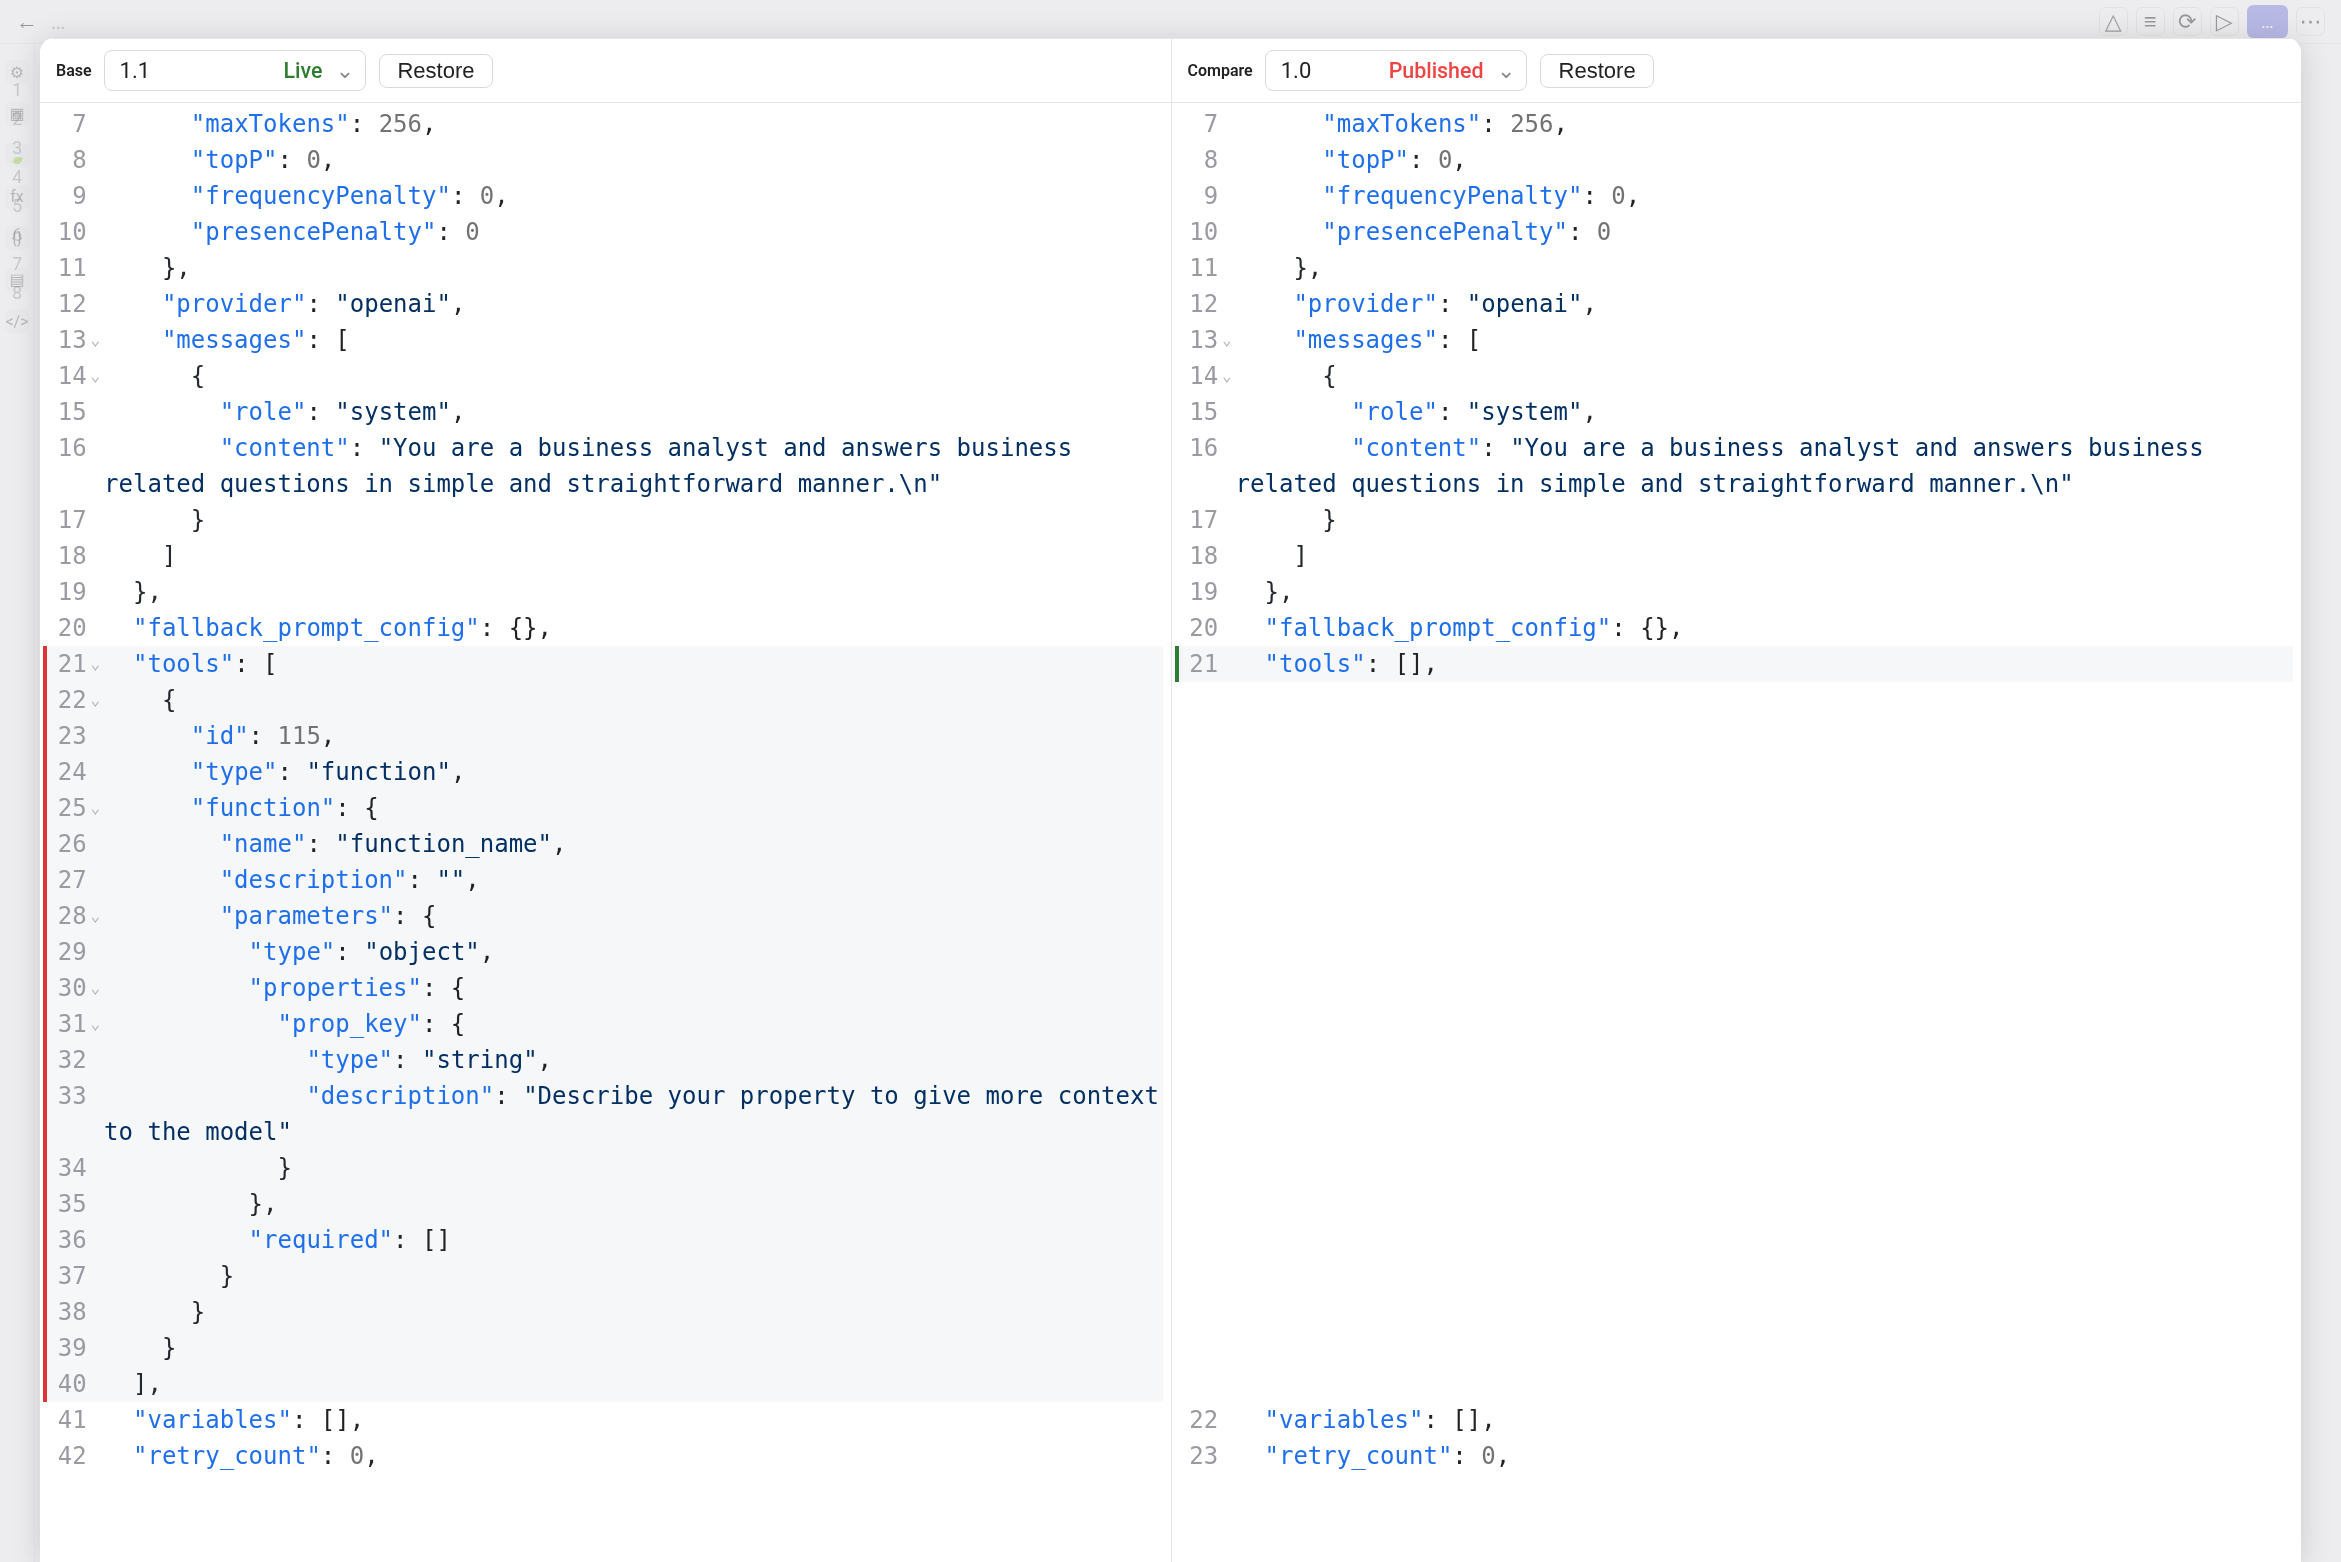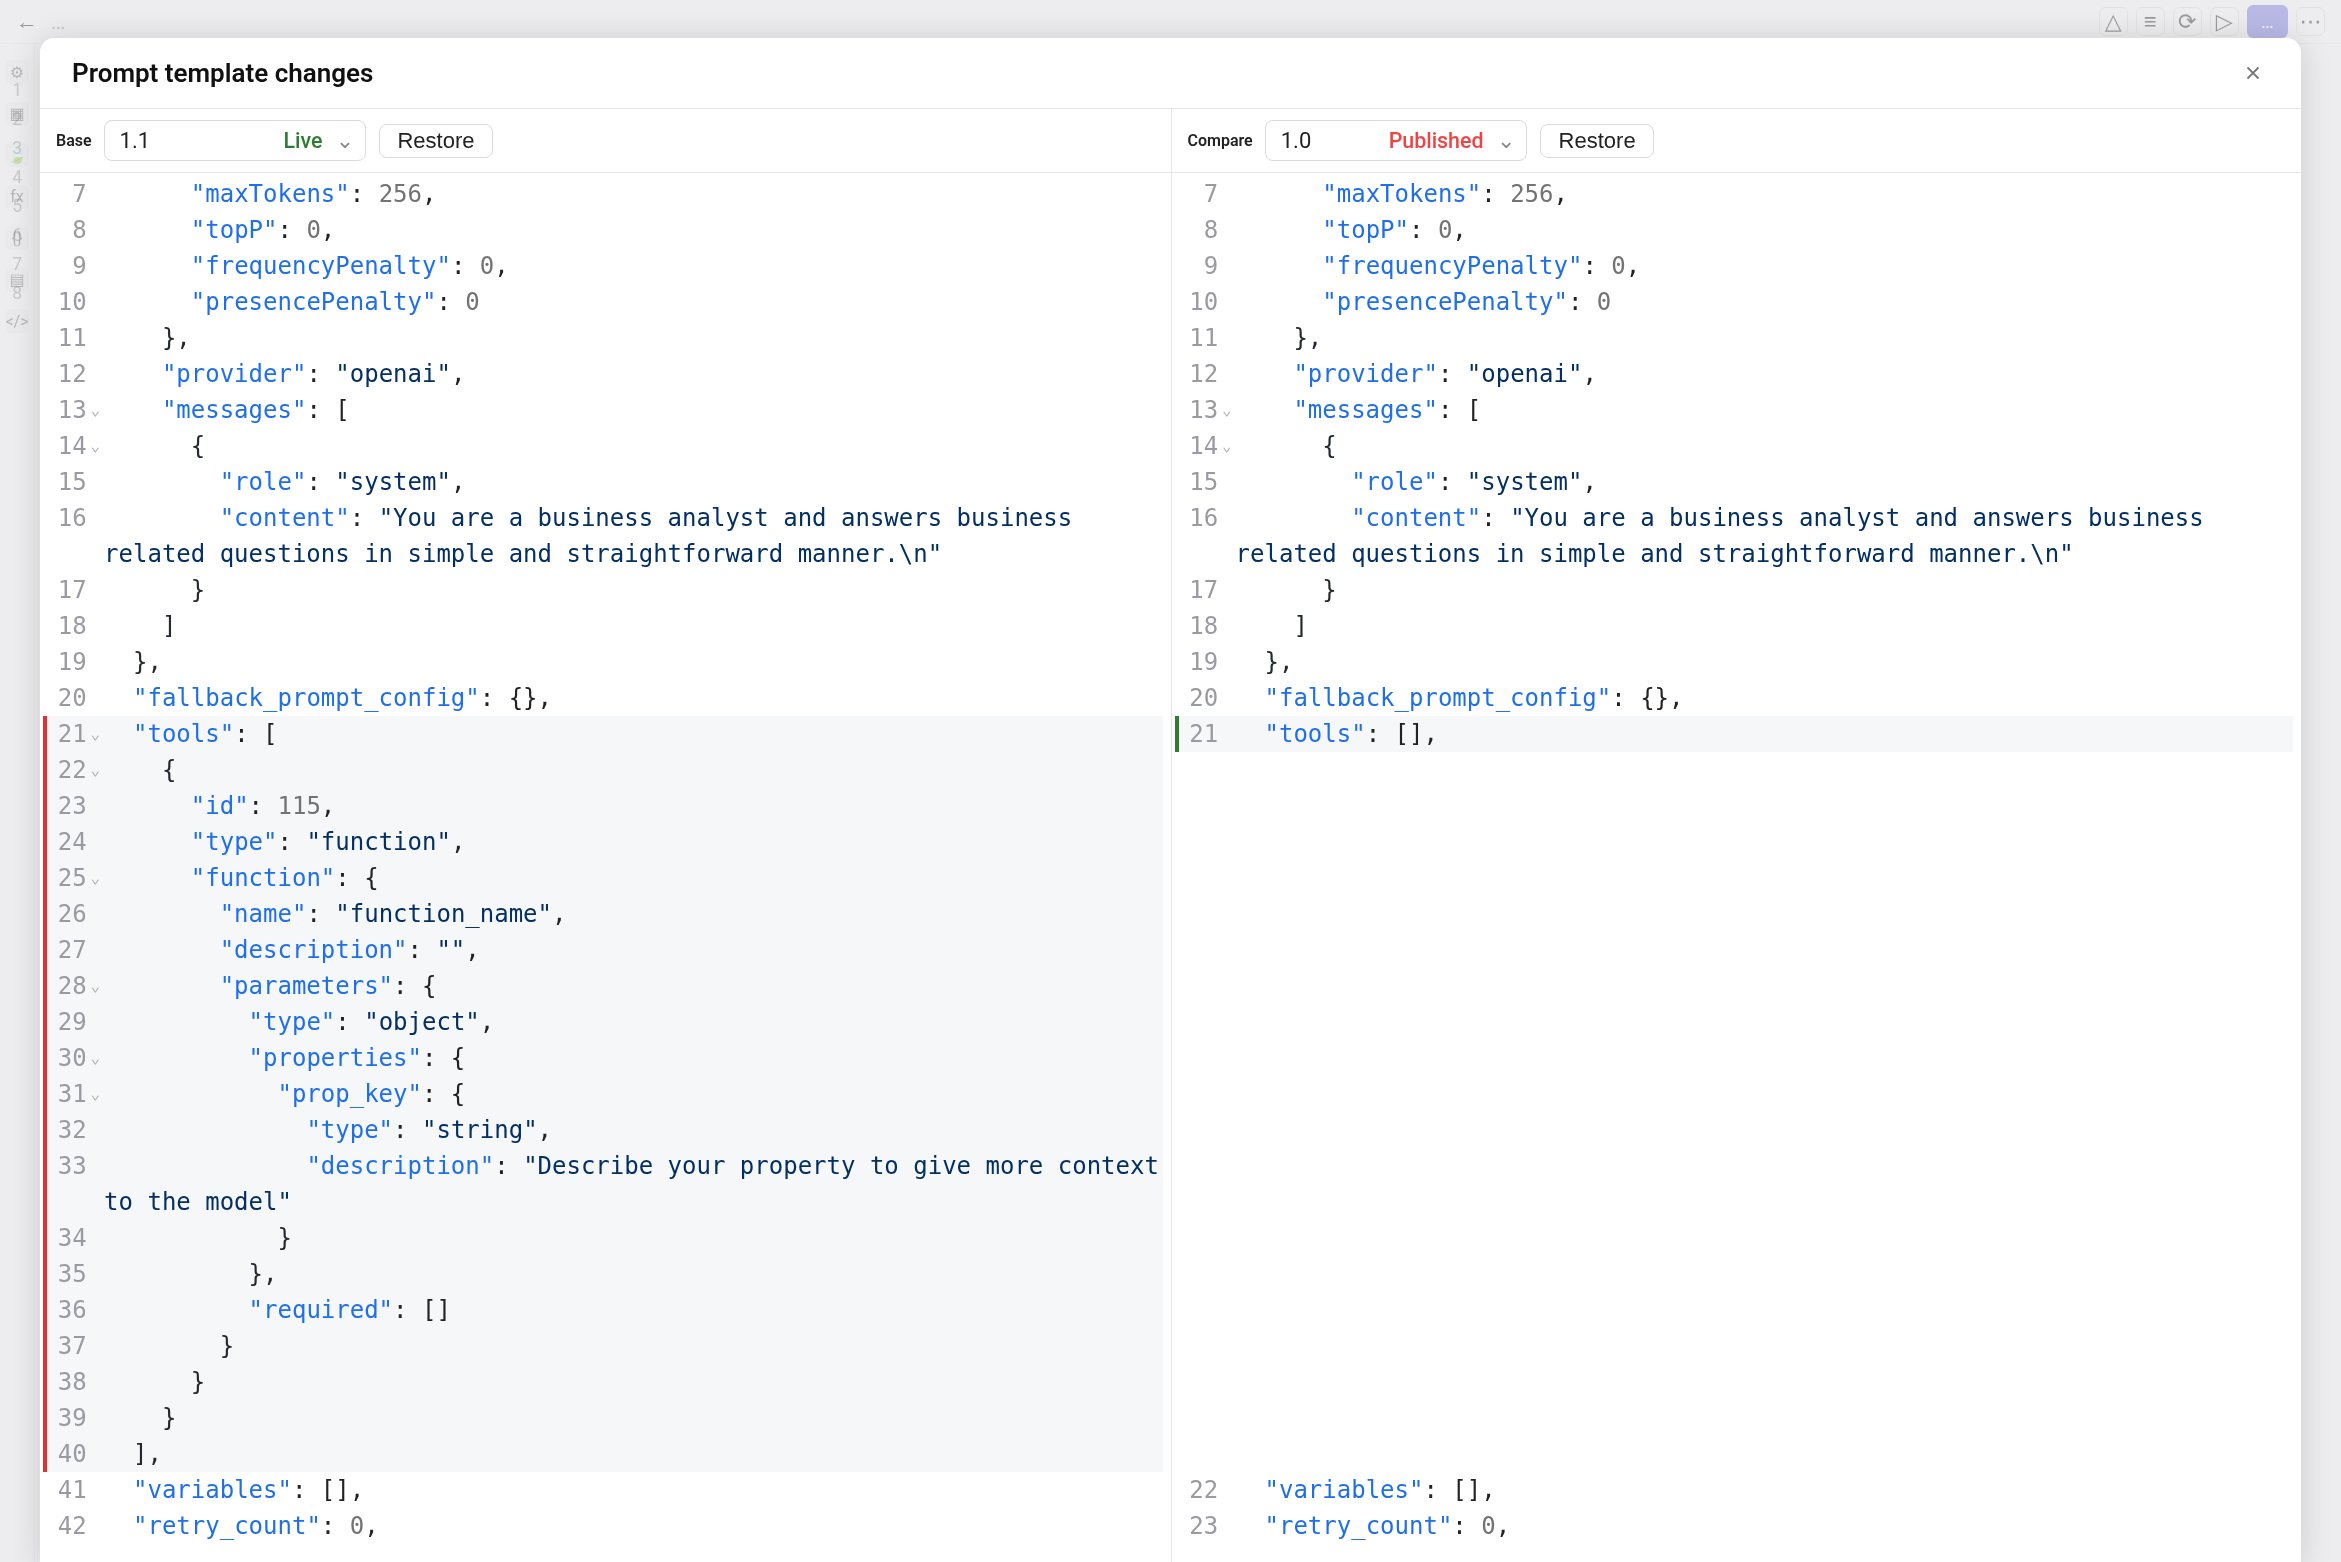--- a/index.html
+++ b/index.html
@@ -219,28 +219,20 @@
       <div>3</div>
       <div>4</div>
       <div>5</div>
       <div>6</div>
       <div>7</div>
       <div>8</div>
     </div>
 </div>
 
 <div class="modal">
-  <div class="modal-header">
-    <div class="modal-title">Prompt template changes</div>
-    <div class="close-btn">
-      <svg viewBox="0 0 24 24" fill="none" stroke="currentColor" stroke-width="2">
-          <path d="M18 6 6 18M6 6l12 12"></path>
-        </svg>
-    </div>
-  </div>
 
   <div class="toolbar-row">
     <div class="toolbar-half">
       <span class="tb-label">Base</span>
       <div class="version-select">
         <span class="vnum">1.1</span>
         <span>
           <span class="vstatus status-live">Live</span>
           <span class="chev">⌄</span>
         </span>

